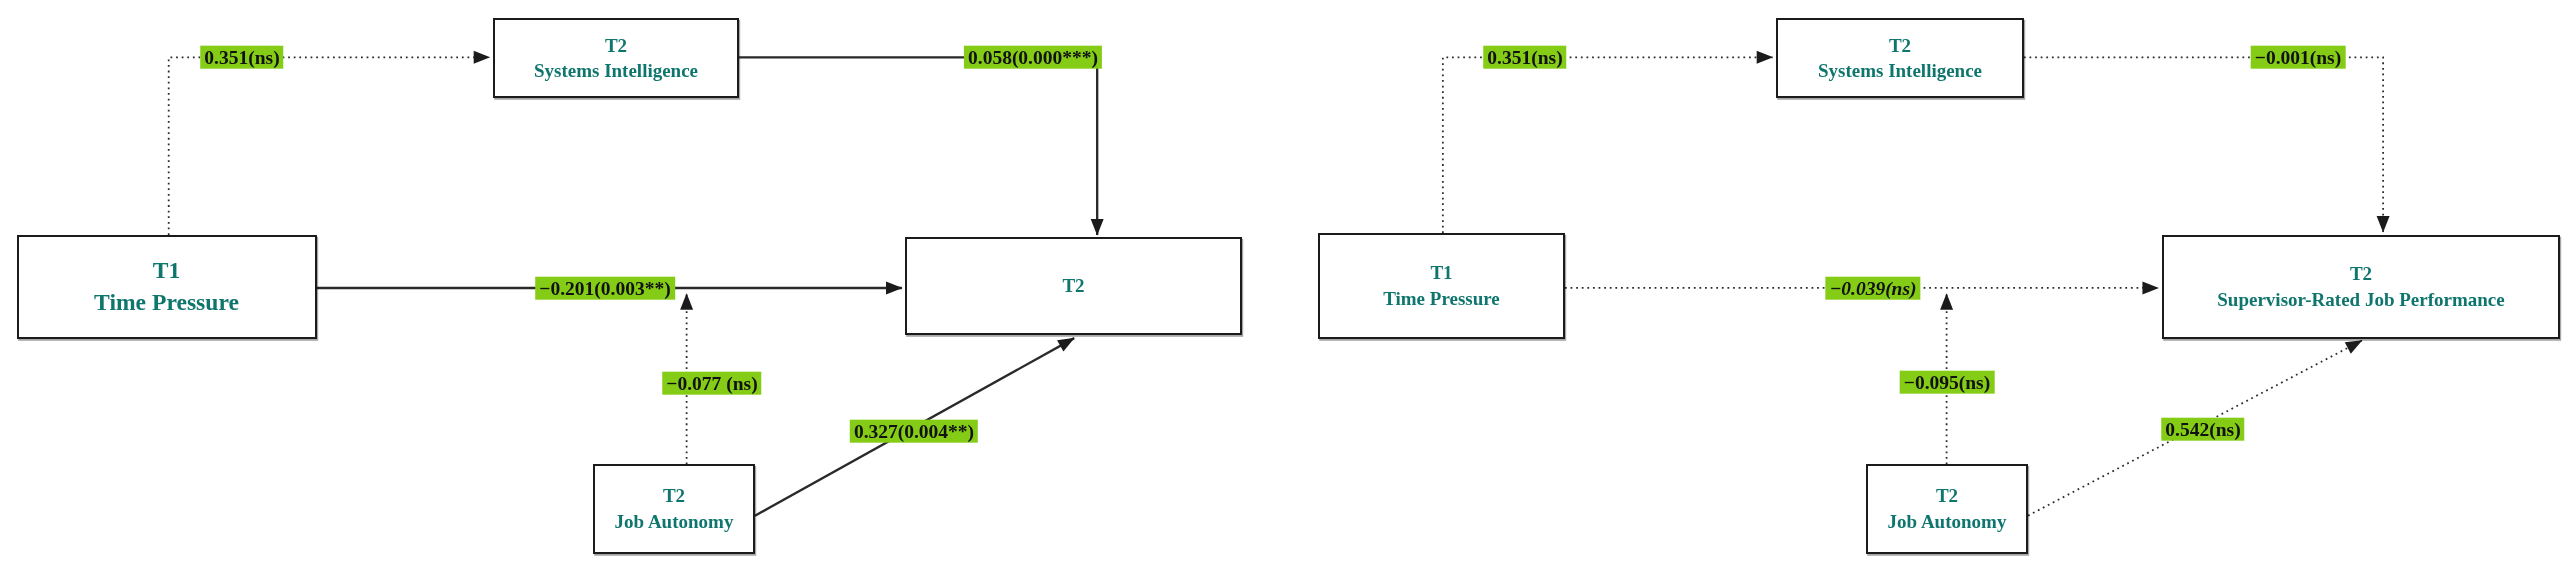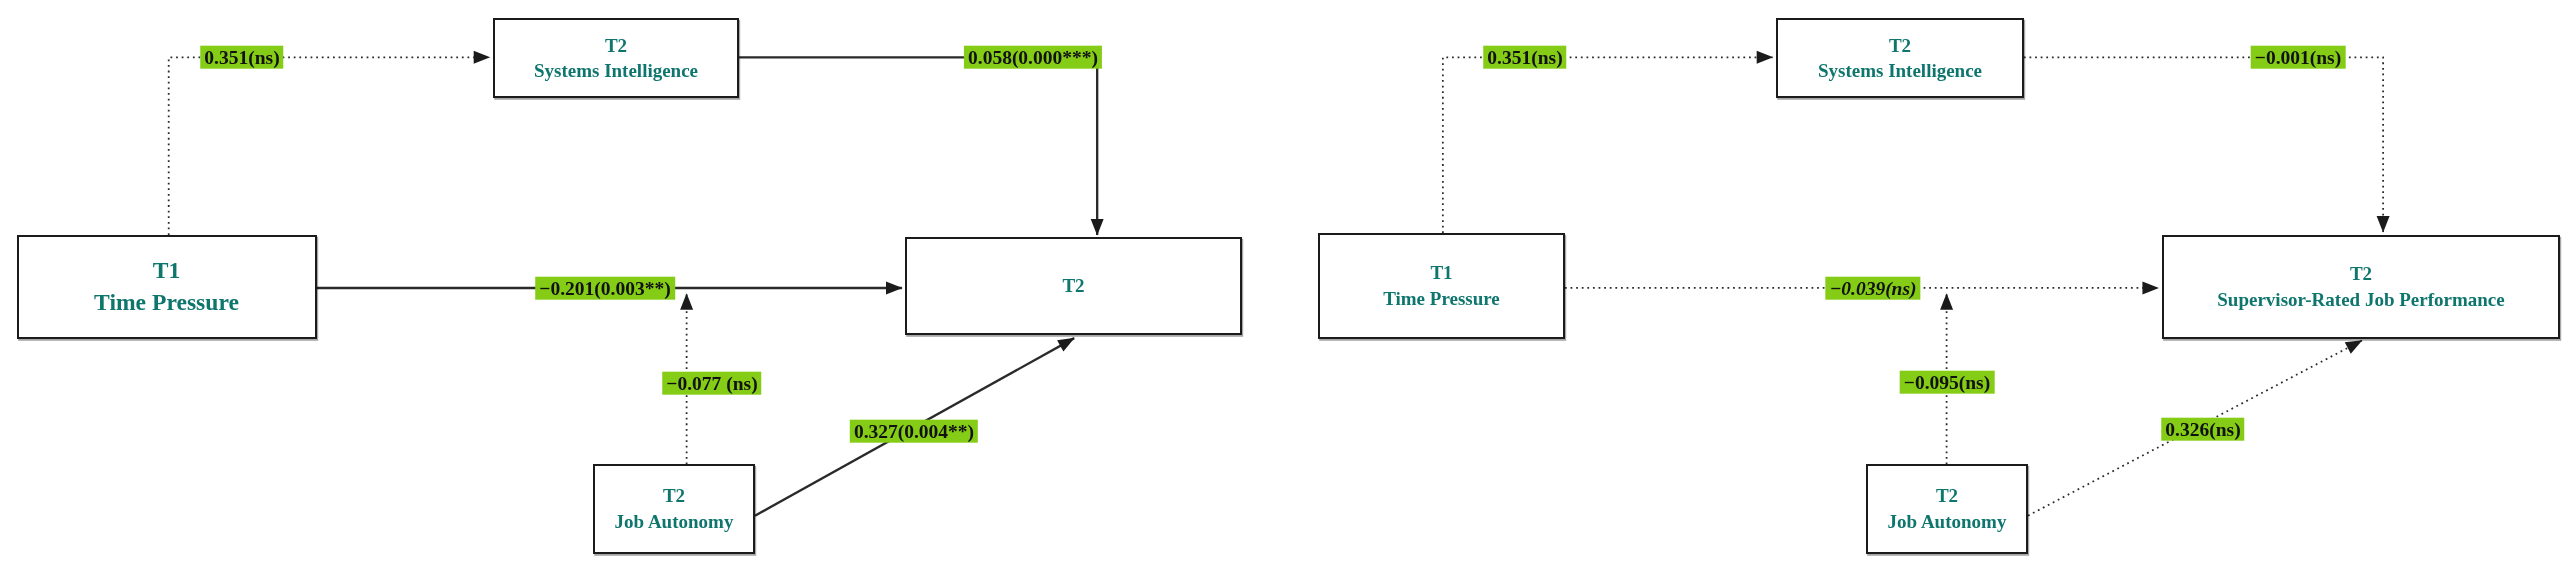--- a/index.html
+++ b/index.html
@@ -120,16 +120,16 @@
   </div>
   <div class="node" style="left:1866px; top:464px; width:162px; height:90px;">
     <div class="node-tag">T2</div>
     <div class="node-label">Job Autonomy</div>
   </div>
 
   <div class="edge-label" style="left:1525px; top:57px;">0.351(ns)</div>
   <div class="edge-label" style="left:2298px; top:57px;">−0.001(ns)</div>
   <div class="edge-label" style="left:1873px; top:288px;font-style:italic;">−0.039(ns)</div>
   <div class="edge-label" style="left:1947px; top:382px;">−0.095(ns)</div>
-  <div class="edge-label" style="left:2203px; top:429px;">0.326(ns)</div>
+  <div class="edge-label" style="left:2203px; top:429px;">0.542(ns)</div>
 
 </div>
 
 
 </body></html>

